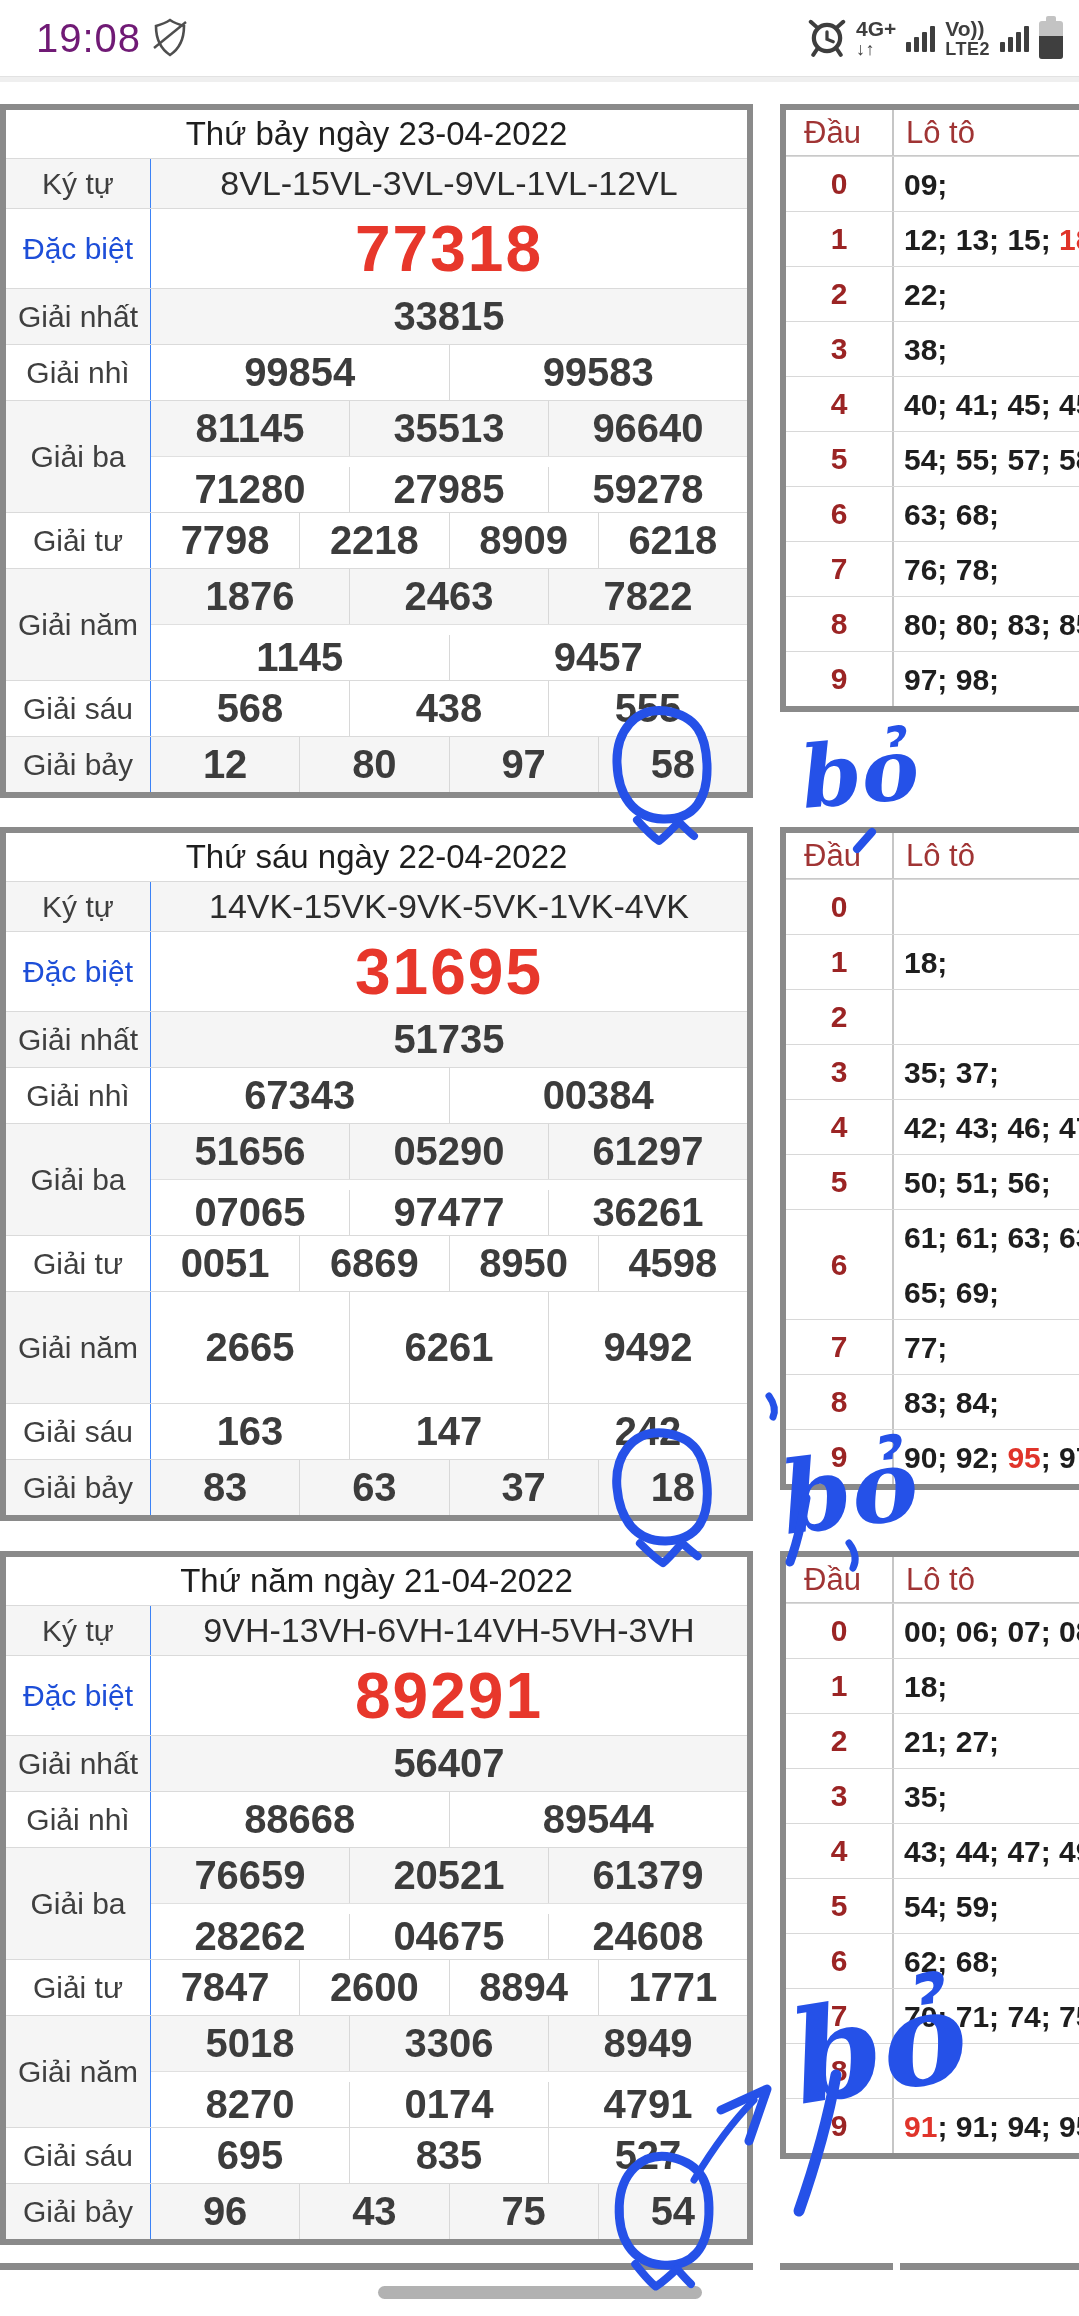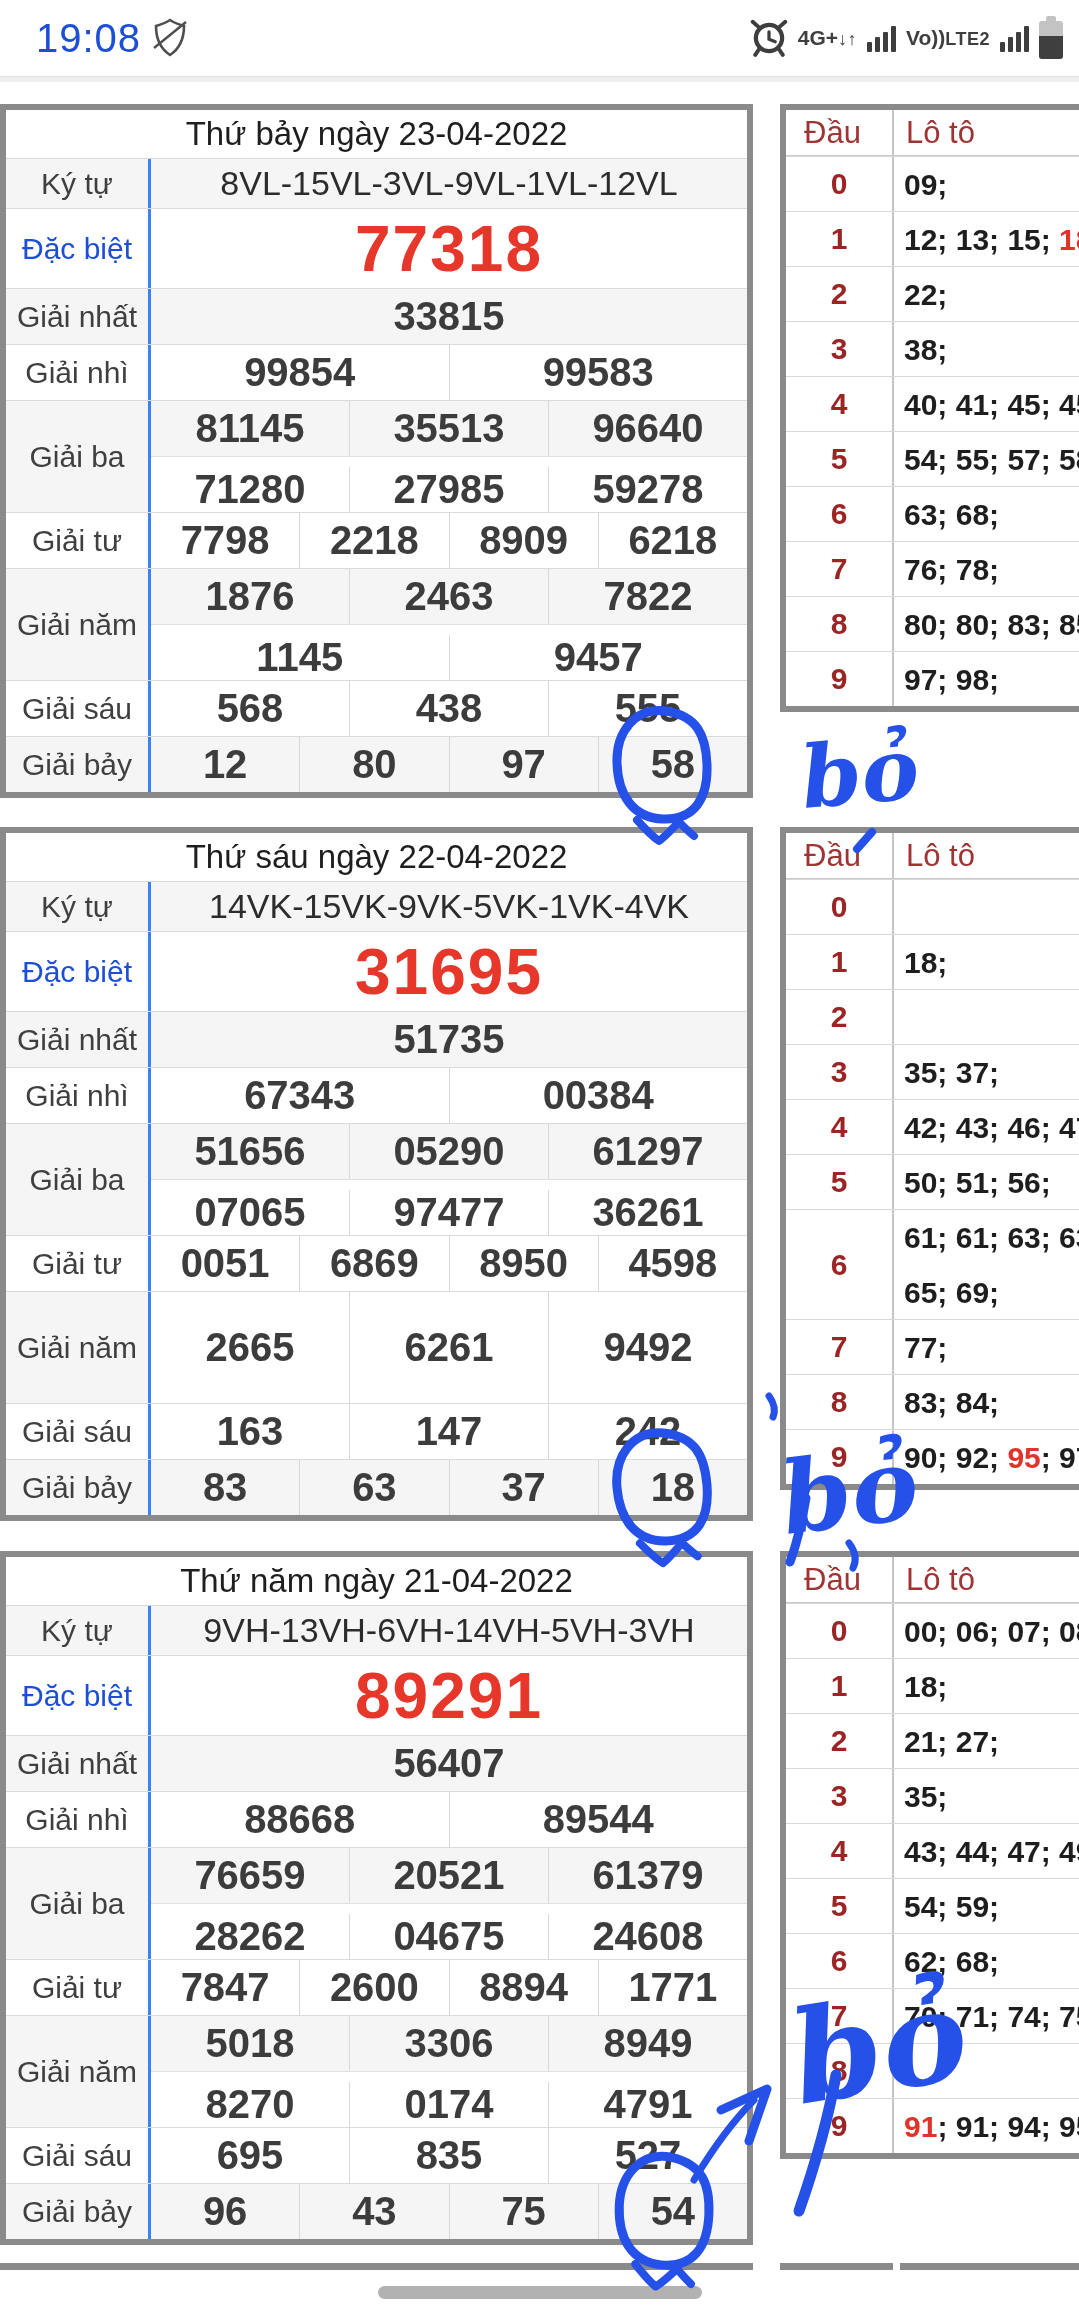--- a/index.html
+++ b/index.html
@@ -5,40 +5,40 @@
   html,body{margin:0;padding:0;}
   body{
     width:1079px;height:2316px;background:#fff;overflow:hidden;position:relative;
     font-family:"Liberation Sans","DejaVu Sans",sans-serif;
     -webkit-font-smoothing:antialiased;
   }
   
   .statusbar{position:absolute;top:0;left:0;width:1079px;height:76px;
     display:flex;align-items:center;justify-content:space-between;box-sizing:border-box;padding:0 16px;}
   .sb-left{display:flex;align-items:center;gap:12px;}
-  .sb-time{font-size:40px;color:#1d4ed8;margin-left:20px;letter-spacing:1px;}
+  .sb-time{font-size:40px;color:#701a75;margin-left:20px;letter-spacing:1px;}
   .sb-right{display:flex;align-items:center;gap:10px;color:#3e3e3e;}
-  .sb-stack{display:flex;flex-direction:row;align-items:flex-end;line-height:1.05;}
+  .sb-stack{display:flex;flex-direction:column;align-items:flex-start;line-height:1.05;}
   .sb-stack .top{font-size:21px;font-weight:bold;}
   .sb-stack .bot{font-size:18px;font-weight:bold;letter-spacing:0.5px;}
   .bars{display:flex;align-items:flex-end;gap:3px;height:28px;}
   .bar{width:5px;background:#3e3e3e;border-radius:1px;}
   .batt{width:24px;height:44px;position:relative;}
   .batt-cap{position:absolute;top:0;left:7px;width:10px;height:5px;background:#c3c3c3;border-radius:2px 2px 0 0;}
   .batt-body{position:absolute;top:5px;left:0;width:24px;height:38px;background:#c3c3c3;border-radius:3px;overflow:hidden;}
   .batt-fill{position:absolute;bottom:0;left:0;width:100%;height:23px;background:#3f3f3f;}
   .band{position:absolute;top:76px;left:0;width:1079px;height:6px;background:#efefef;border-top:1px solid #e2e2e2;box-sizing:border-box;}
 
   
   .lt{position:absolute;left:0;width:753px;border:6px solid #8a8a8a;box-sizing:border-box;background:#fff;}
   .lt-head{height:48px;display:flex;align-items:center;justify-content:center;
     font-size:33px;color:#1e1e1e;background:#fff;}
   .lt-row{display:flex;border-top:1px solid #dadada;box-sizing:border-box;}
   .lt-label{width:145px;flex:0 0 145px;display:flex;align-items:center;justify-content:center;
-    font-size:30px;color:#3f3f3f;border-right:3px solid #3b82f6;box-sizing:border-box;text-align:center;}
+    font-size:30px;color:#3f3f3f;border-right:1px solid #3b82f6;box-sizing:border-box;text-align:center;}
   .lt-vals{flex:1;display:flex;flex-direction:column;min-width:0;}
   .lt-line{display:flex;flex:1;}
   .lt-line + .lt-line{border-top:1px solid #e0e0e0;align-items:flex-end;}
   .lt-cell{flex:1;display:flex;align-items:center;justify-content:center;
     font-size:40px;font-weight:bold;color:#3c3c3c;box-sizing:border-box;}
   .lt-cell + .lt-cell{border-left:1px solid #d8d8d8;}
   .kytu-val{font-size:34px;font-weight:400;color:#2c2c2c;}
   .db-lbl{color:#1d4ed8;}
   .db-val{font-size:64px;color:#e7372b;letter-spacing:2px;}
   .bg-g{background:#f5f5f5;}

